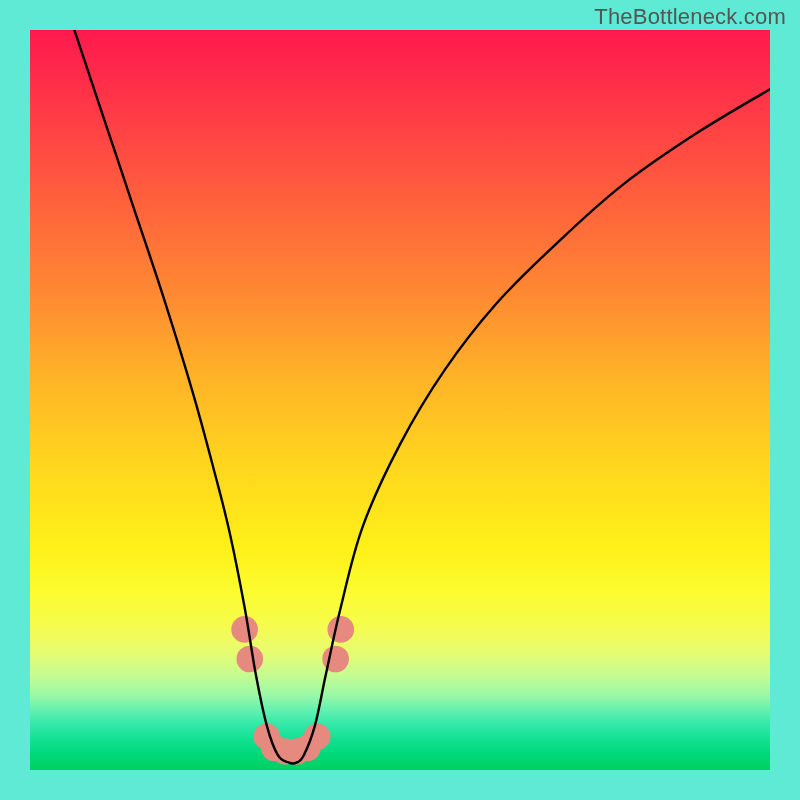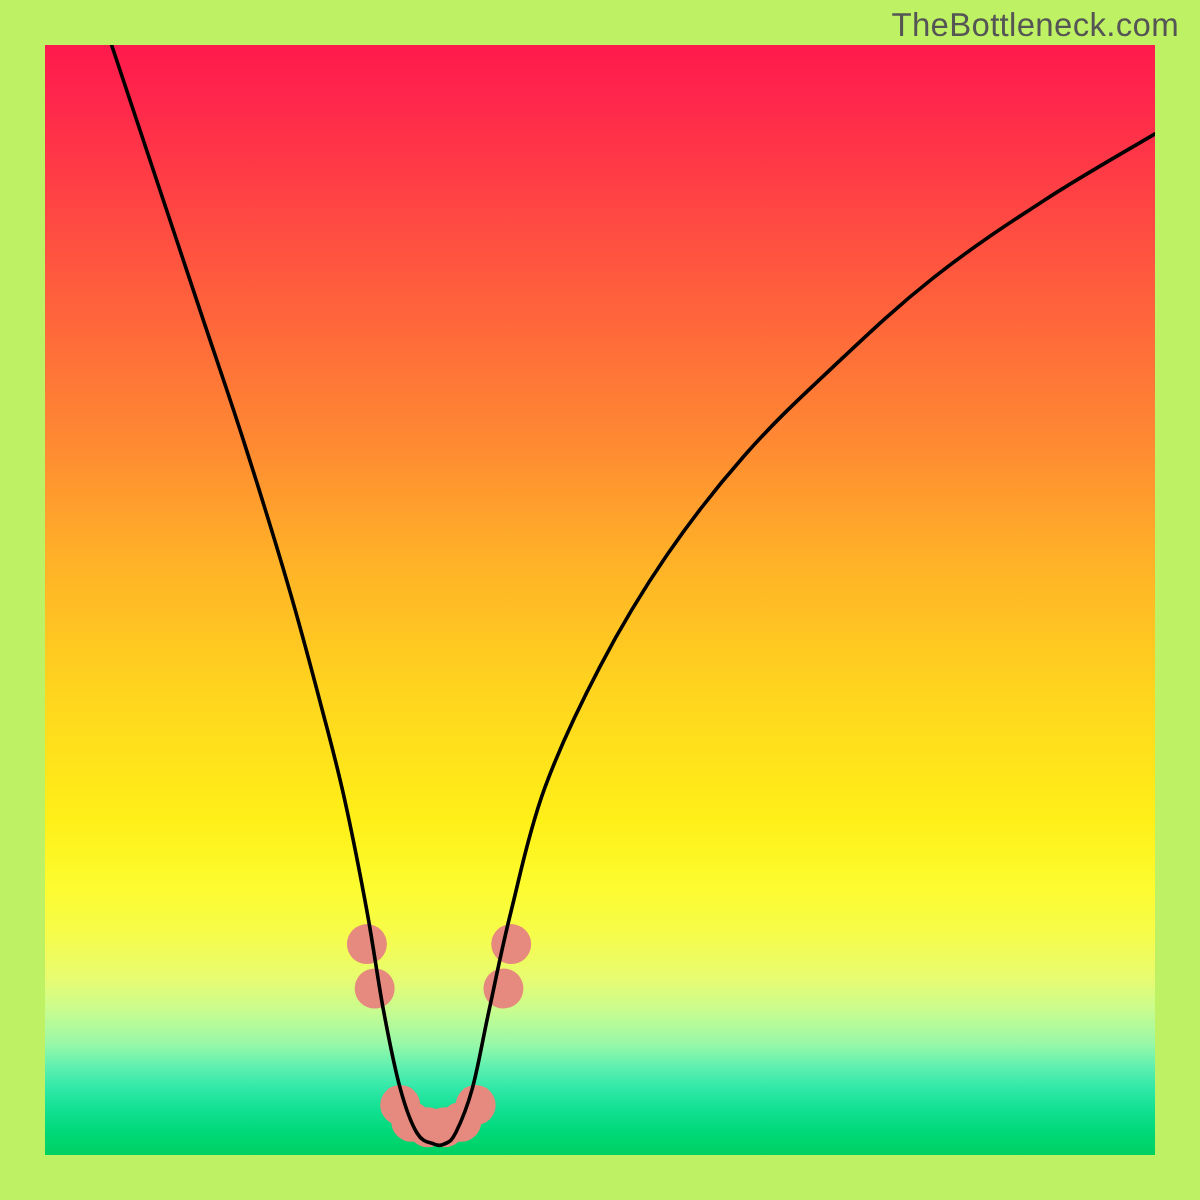--- a/index.html
+++ b/index.html
@@ -8,21 +8,21 @@
     width: 800px;
     height: 800px;
     overflow: hidden;
     background: #000;
     font-family: Arial, Helvetica, sans-serif;
   }
   .frame {
     position: absolute;
     top: 0; left: 0;
     width: 800px; height: 800px;
-    background: #bef264;
+    background: #5eead4;
   }
   .plot {
     position: absolute;
     top: 30px;
     left: 30px;
     width: 740px;
     height: 740px;
     overflow: hidden;
   }
   .gradient {

